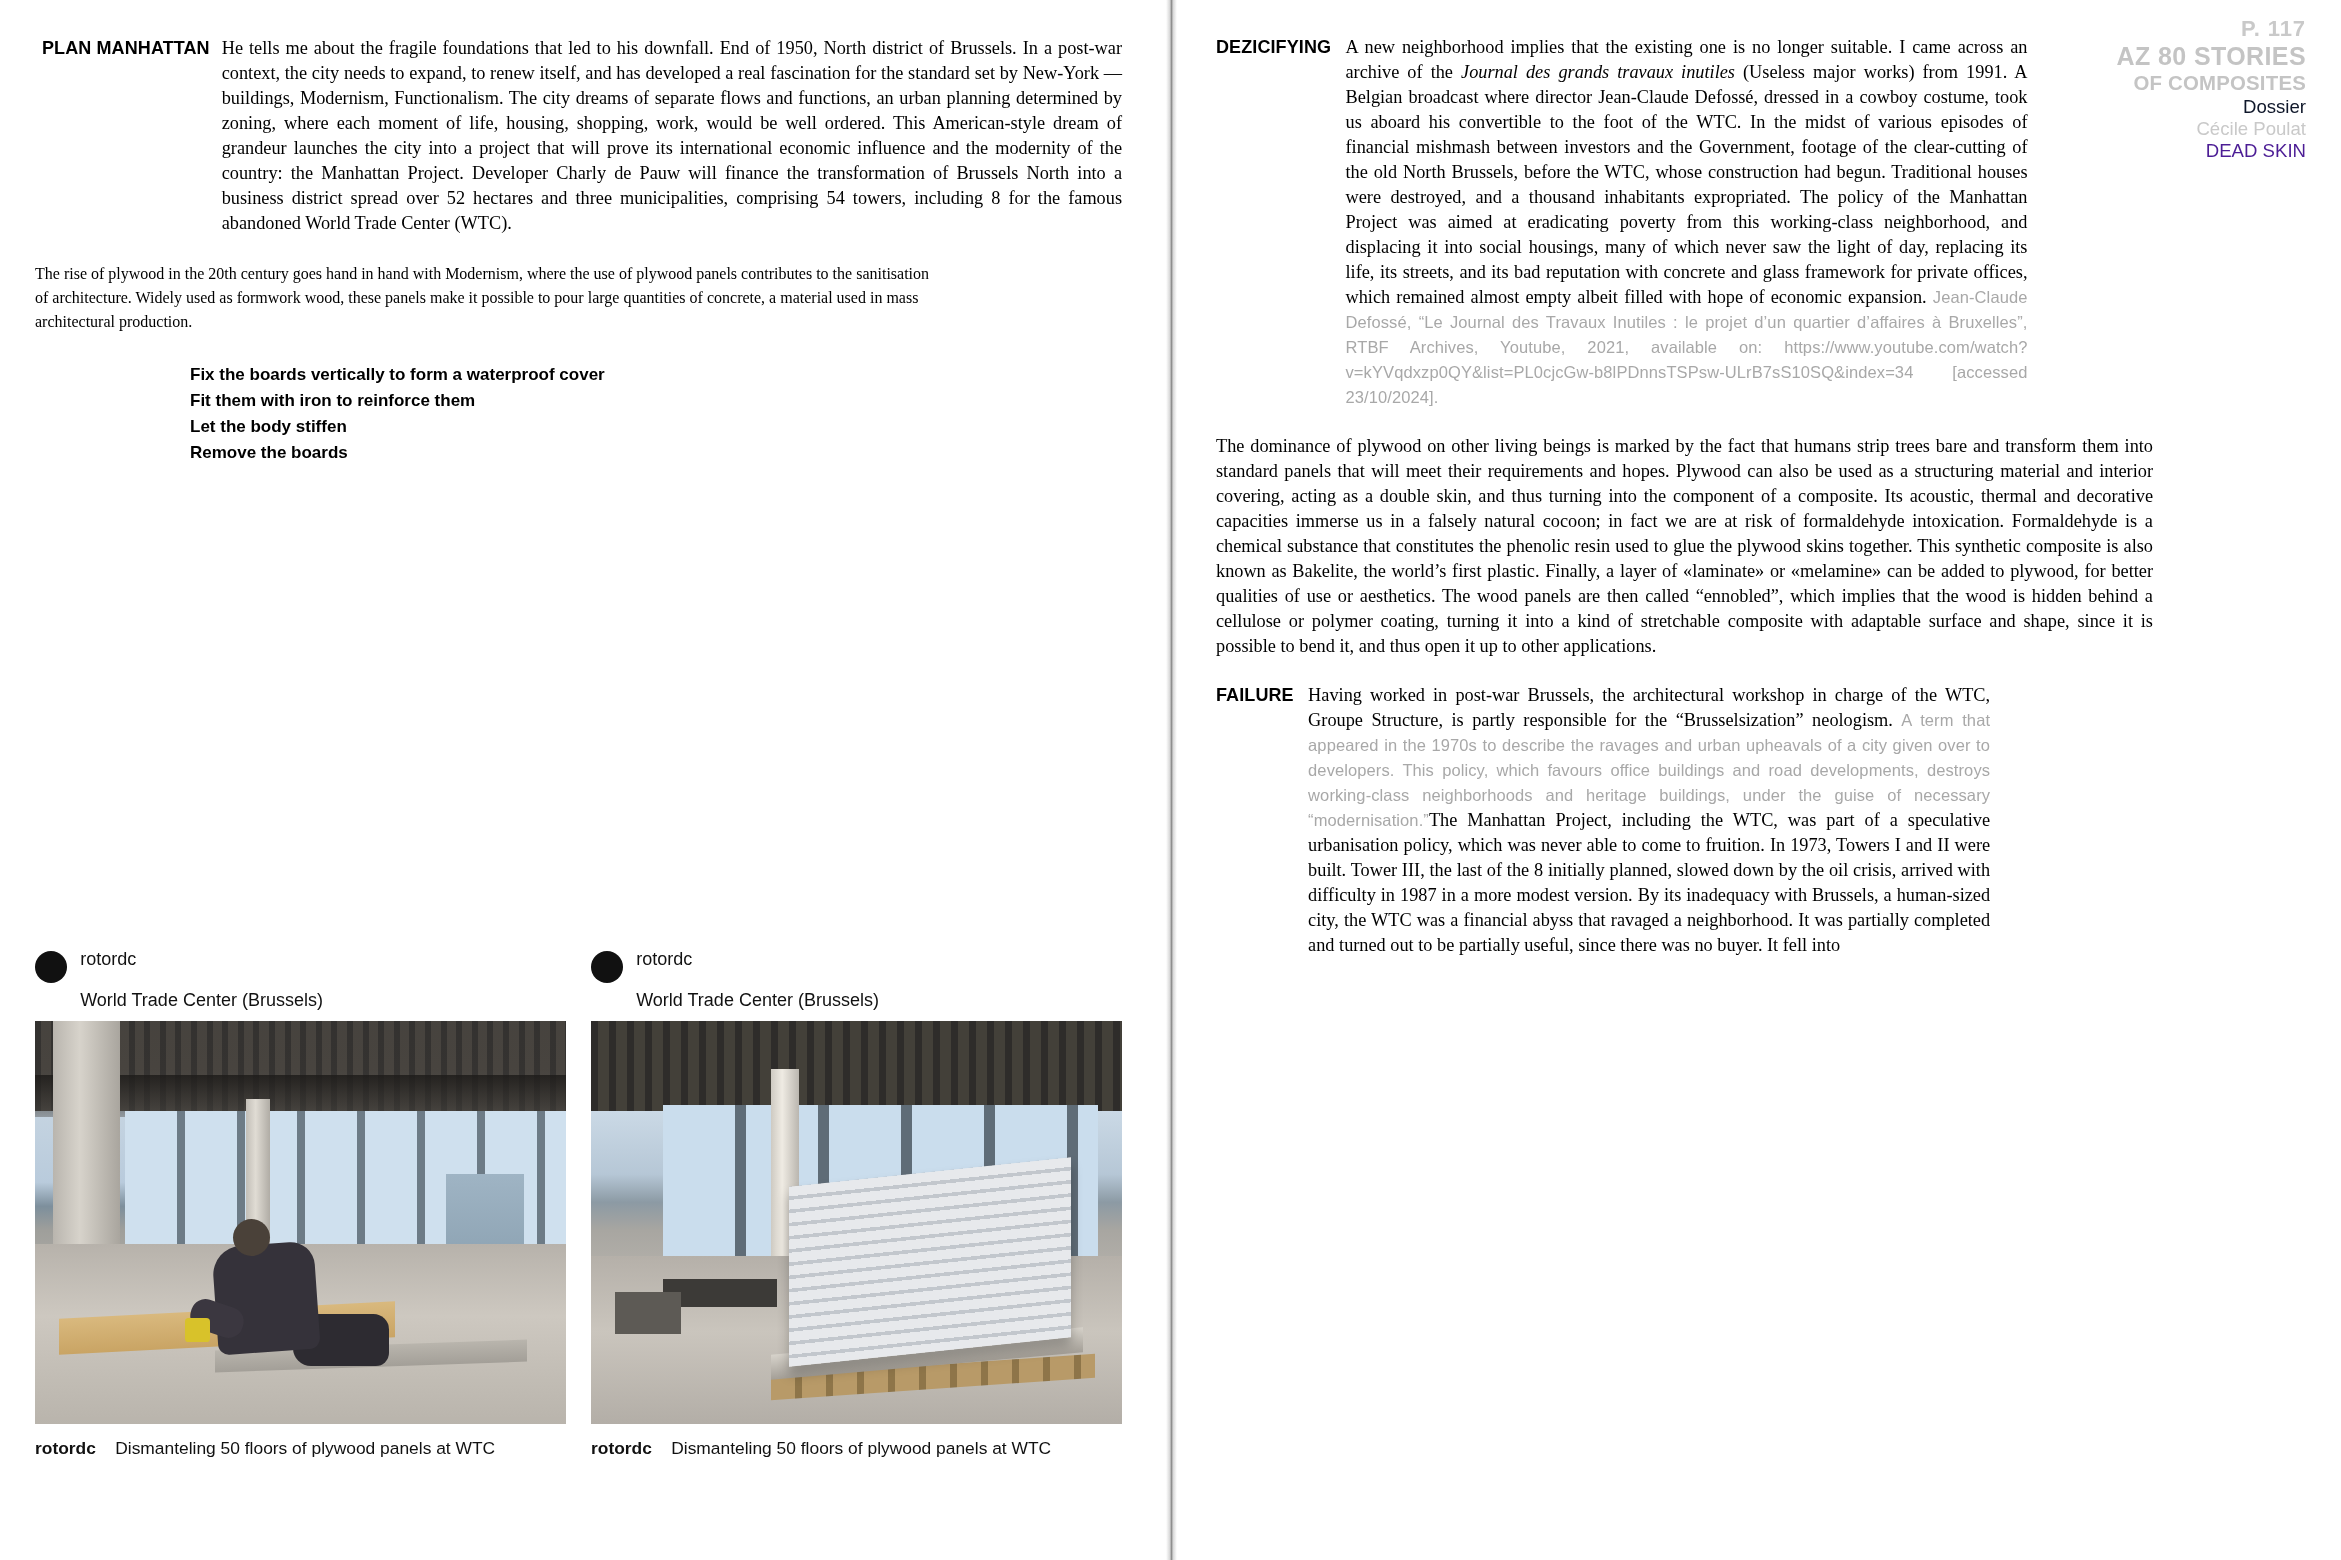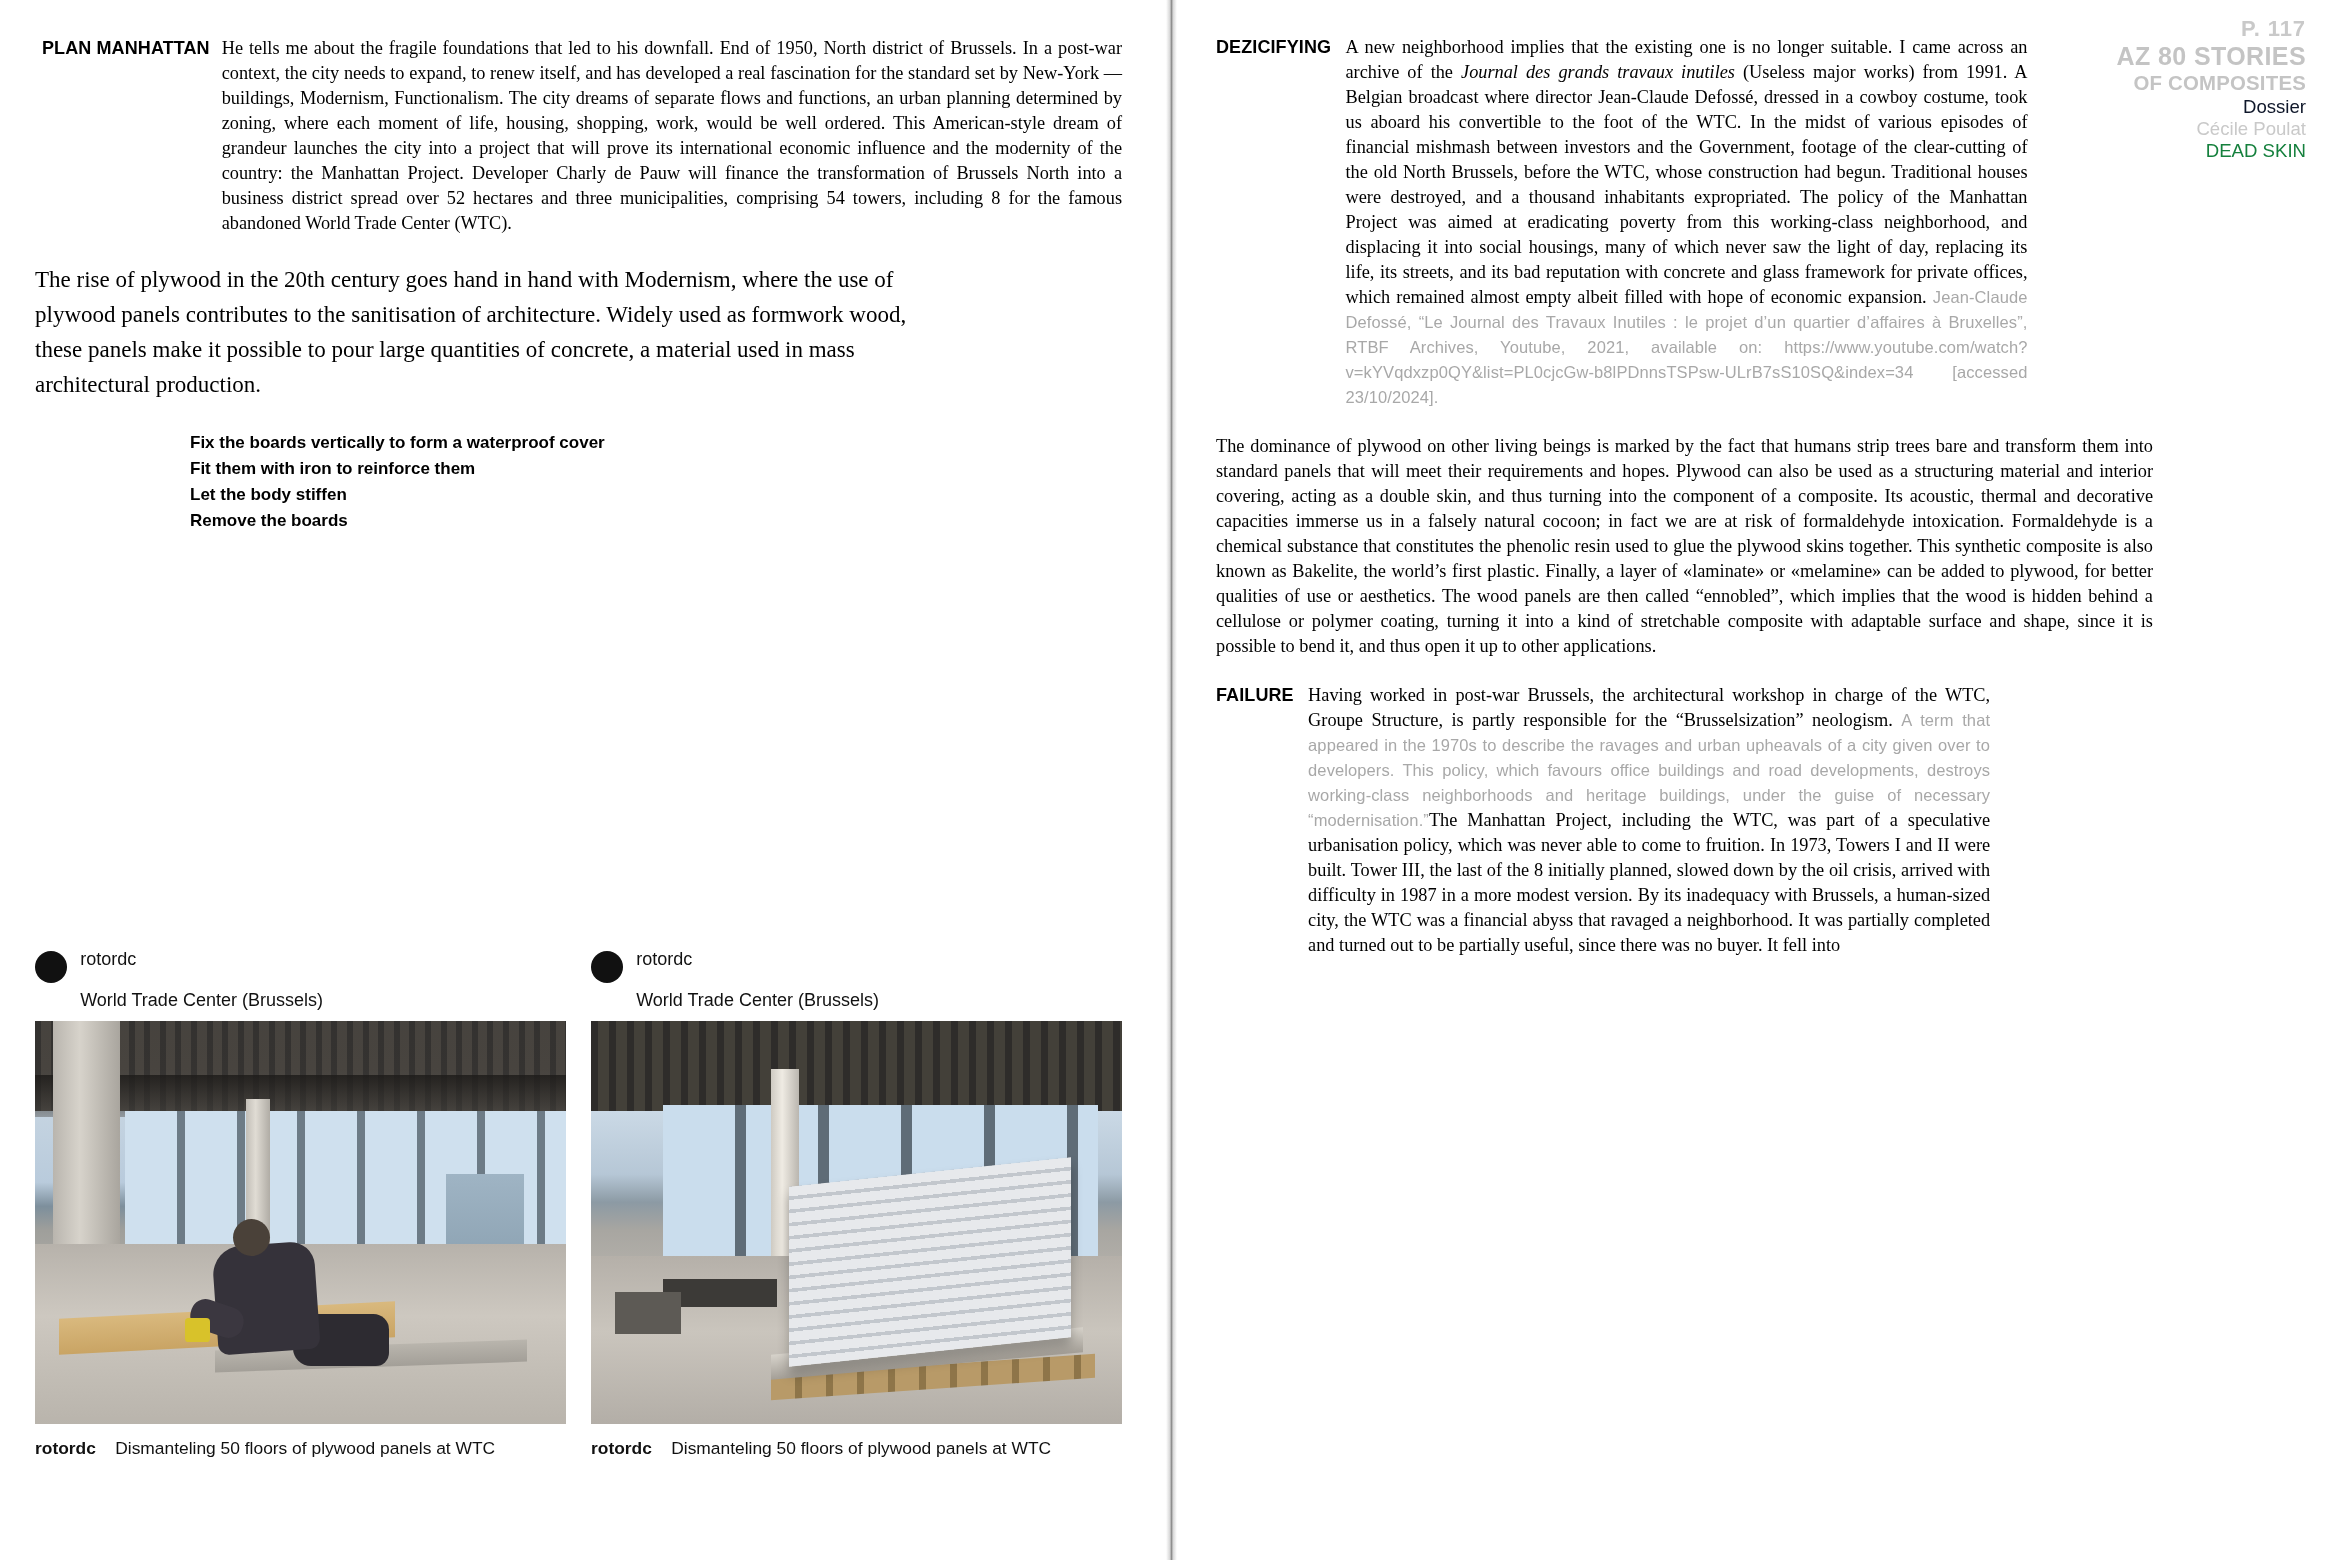--- a/index.html
+++ b/index.html
@@ -74,22 +74,22 @@
     font-size: 18.3px;
     line-height: 25px;
     hyphens: auto;
   }
   .justified.p1 {
     width: 913px;
   }
   .block-2 {
     margin-top: 26.4px;
     width: 910px;
-    font-size: 23px;
-    line-height: 35px;
+    font-size: 16px;
+    line-height: 24px;
     text-align: left;
   }
   .recipe {
     margin-top: 28px;
     margin-left: 155px;
     font-family: "Liberation Sans", sans-serif;
     font-weight: bold;
     font-size: 17px;
     line-height: 26px;
     color: #000;
@@ -324,21 +324,21 @@
     text-align: right;
     font-family: "Liberation Sans", sans-serif;
     color: #c9c9c9;
     line-height: 1.18;
   }
   .masthead .m1 { font-weight: bold; font-size: 22px; letter-spacing: 0.9px; }
   .masthead .m2 { font-weight: bold; font-size: 25px; letter-spacing: 0.4px; color:#c4c4c4; }
   .masthead .m3 { font-weight: bold; font-size: 20.4px; letter-spacing: 0.2px; color:#c4c4c4; }
   .masthead .m4 { font-size: 18.6px; color: #0f172a; margin-top: 1.2px; }
   .masthead .m5 { font-size: 18.6px; color: #c9c9c9; }
-  .masthead .m6 { font-size: 18.6px; color: #15803d; }
+  .masthead .m6 { font-size: 18.6px; color: #4c1d95; }
 
   i { font-style: italic; }
 </style>
 </head>
 <body>
 
 <div class="spread">
 
   <div class="page-left">
     <div class="left-inner">

